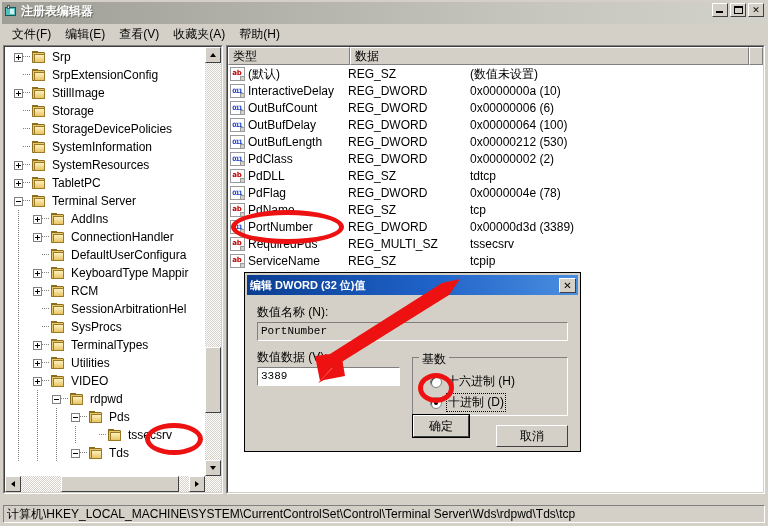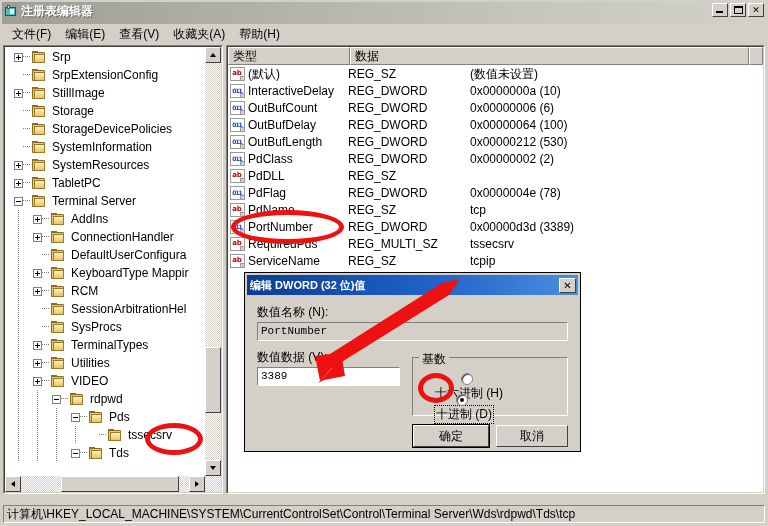--- a/index.html
+++ b/index.html
@@ -200,21 +200,21 @@
   }
   .dfield.readonly{background:#d4d0c8;}
   .group{
     position:absolute;box-sizing:border-box;
     border:1px solid;border-color:#808080 #ffffff #ffffff #808080;
   }
   .group-cap{
     position:absolute;background:#d4d0c8;font-size:12px;padding:0 3px;color:#000;
     white-space:nowrap;
   }
-  .radio{position:absolute;display:flex;align-items:center;flex-direction:column;}
+  .radio{position:absolute;display:flex;align-items:center;}
   .rdot{
     width:12px;height:12px;border-radius:50%;background:#fff;
     border:1px solid #808080;box-sizing:border-box;position:relative;flex:0 0 12px;
     box-shadow:inset 1px 1px 0 #404040, inset -1px -1px 0 #ffffff;
   }
   .rdot.on::after{content:"";position:absolute;left:3px;top:3px;width:4px;height:4px;border-radius:50%;background:#000;}
   .rlabel{font-size:12px;color:#000;margin-left:5px;white-space:nowrap;}
   .rlabel.focus{outline:1px dotted #000;padding:0 1px;}
   .dbtn{
     position:absolute;box-sizing:border-box;background:#d4d0c8;
@@ -656,20 +656,21 @@
           </div>
           <div class="lrow">
             <div class="c-name">
               <div class="vicon ab">
                 <span>ab</span>
                 <div class="fold"></div>
               </div>
               <div class="ltxt">PdDLL</div>
             </div>
             <div class="c-type ltxt">REG_SZ</div>
+            <div class="c-data ltxt">tdtcp</div>
           </div>
           <div class="lrow">
             <div class="c-name">
               <div class="vicon bin">
                 <span>011<br>110</span>
                 <div class="fold"></div>
               </div>
               <div class="ltxt">PdFlag</div>
             </div>
             <div class="c-type ltxt">REG_DWORD</div>
@@ -745,21 +746,21 @@
 
       <div class="radio" style="left:183px;top:78px;">
         <div class="rdot"></div>
         <div class="rlabel">十六进制 (H)</div>
       </div>
       <div class="radio" style="left:183px;top:99px;">
         <div class="rdot on"></div>
         <div class="rlabel focus">十进制 (D)</div>
       </div>
 
-      <div class="dbtn default" style="left:166px;top:130px;width:76px;height:22px;">确定</div>
+      <div class="dbtn default" style="left:166px;top:120px;width:56px;height:22px;">确定</div>
       <div class="dbtn" style="left:249px;top:130px;width:72px;height:22px;">取消</div>
     </div>
   </div>
 
   <svg class="anno" style="left:0;top:0;width:768px;height:526px;">
     <g>
       <polygon points="458,277 447,293 330,366 318,379 313,354 328,352 440,281" fill="#ee1111"></polygon>
       <polygon points="316,381 340,356 343,374 322,378" fill="#ee1111"></polygon>
     </g>
   </svg>

